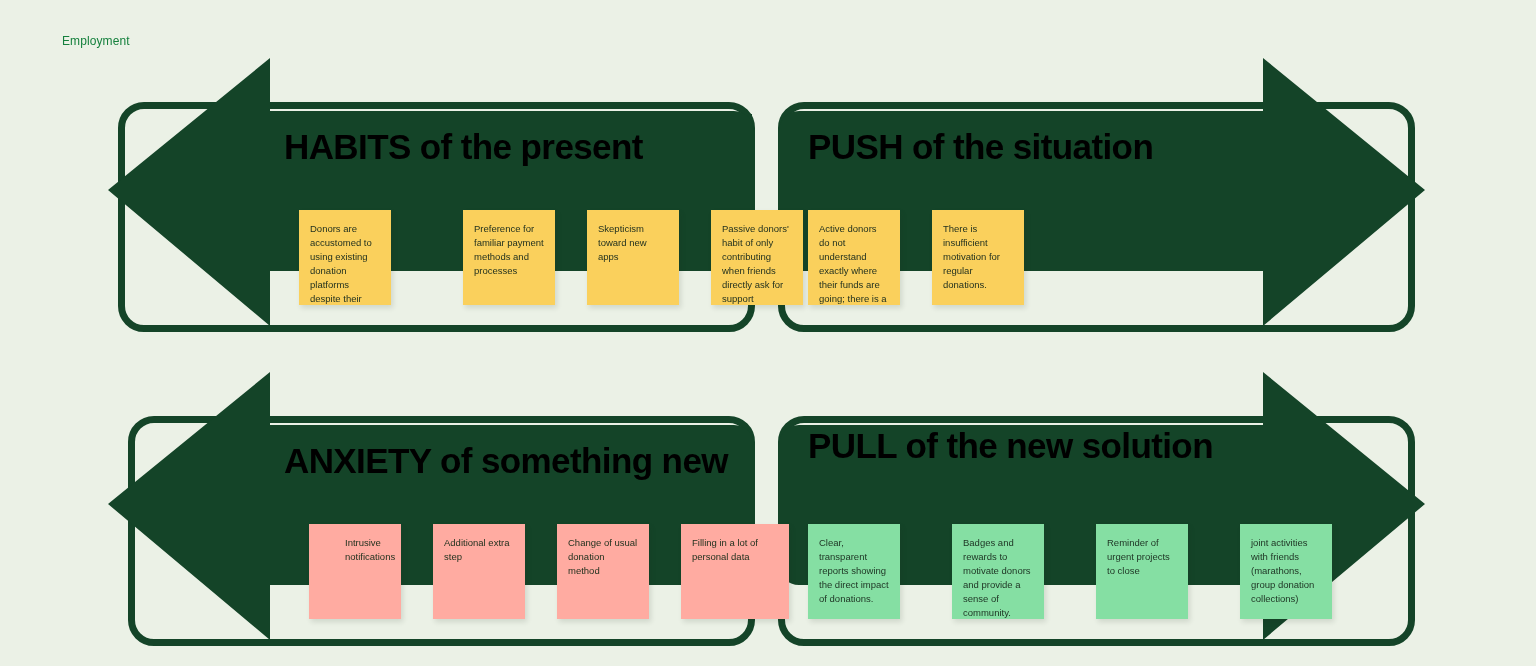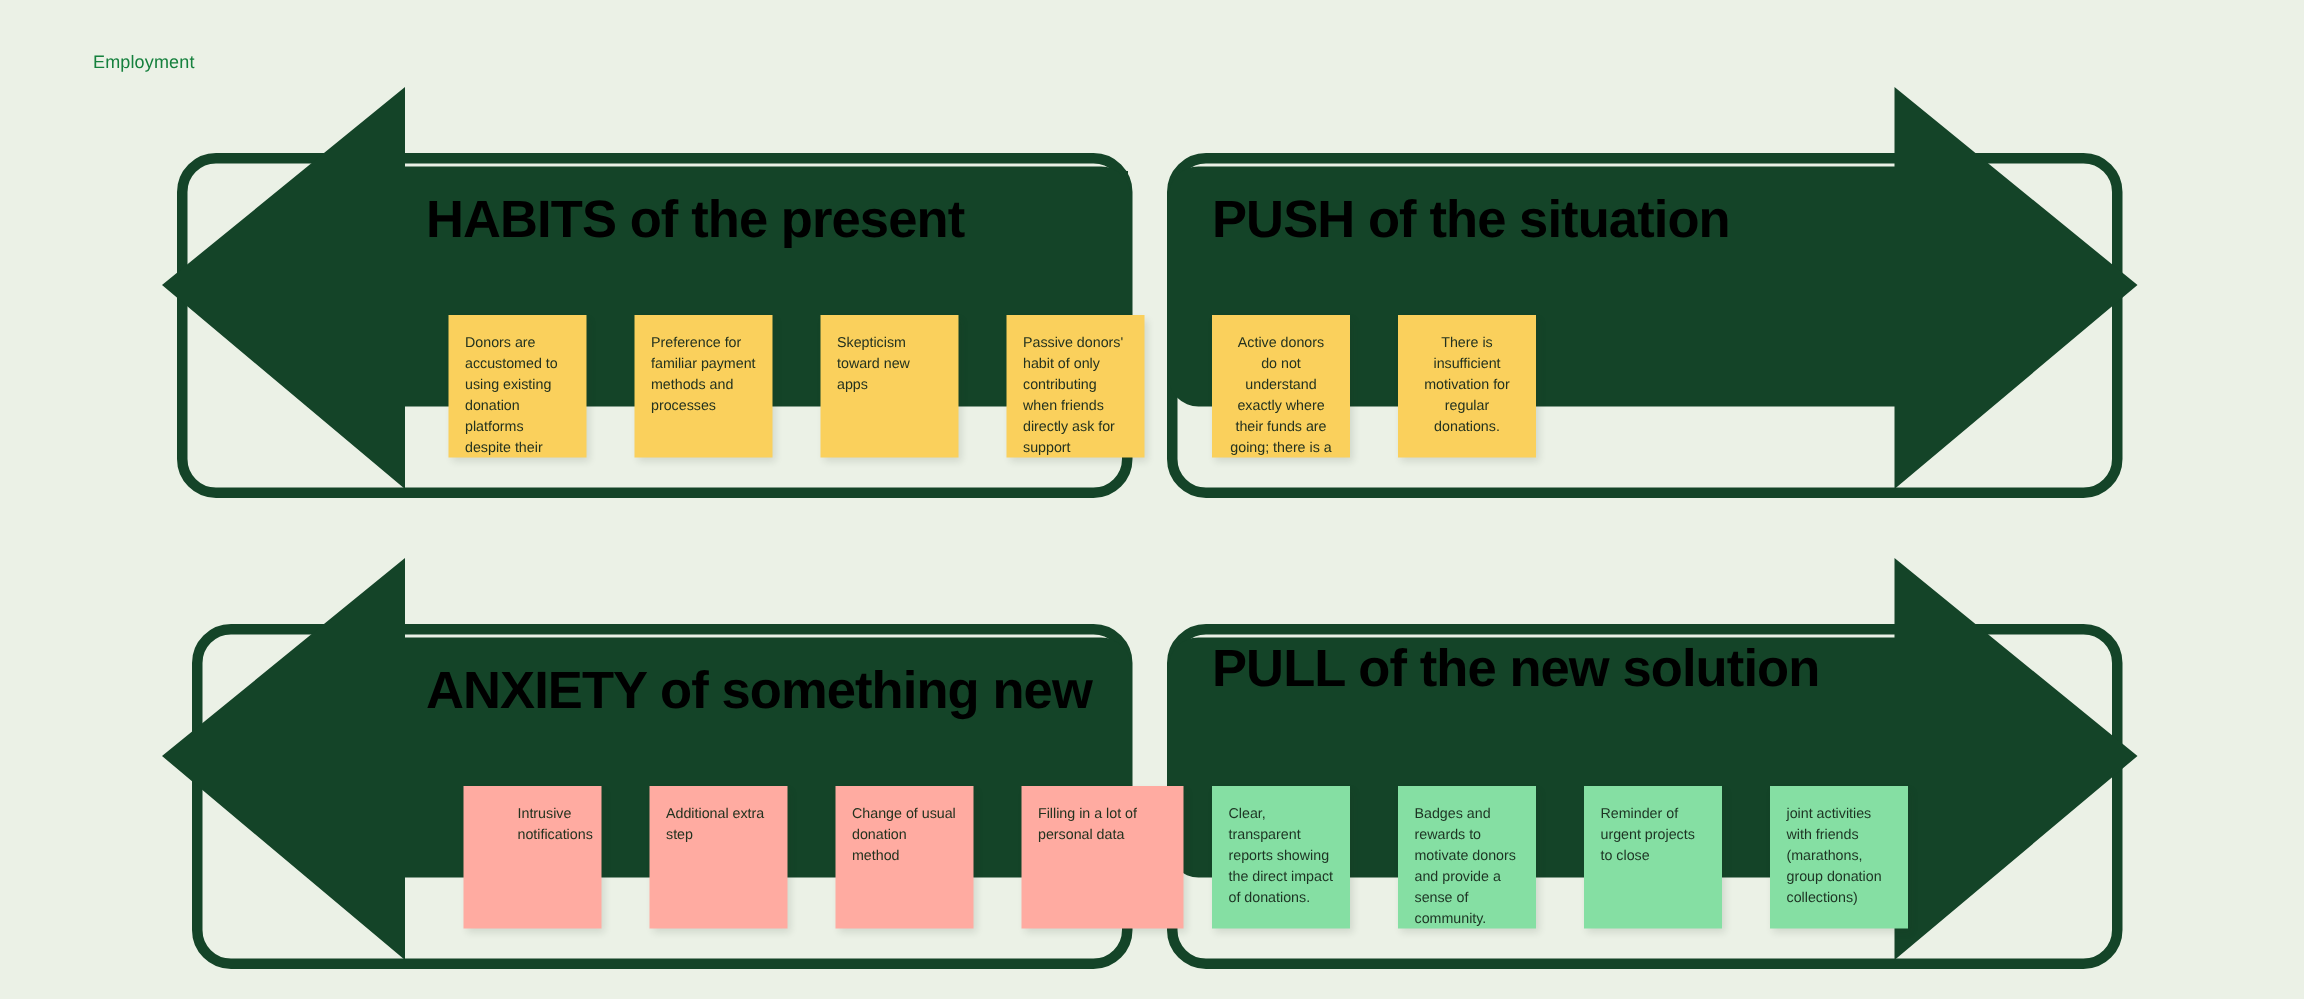--- a/index.html
+++ b/index.html
@@ -72,27 +72,27 @@
       <rect x="148" y="12" width="486" height="154" fill="#144428"></rect>
       <path d="M634 12 h-10 a18 18 0 0 1 18 -12 v16 Z" fill="#144428" opacity="0"></path>
     </svg>
     <svg width="637" height="230" viewBox="0 0 637 230" style="pointer-events:none;">
       <path d="M616 9 H152 V-44 L-10 88 L152 224 V169 H616 A20 20 0 0 0 636 149 V29 A20 20 0 0 0 616 9 Z" fill="#144428"></path>
     </svg>
   </div>
   <div class="headline" style="left:166px;top:25px;">HABITS of the present</div>
   <div class="notes" style="left:181px;top:108px;gap:32px;">
     <div class="note y" style="width:92px;height:95px;">Donors are accustomed to using existing donation platforms despite their flaws</div>
-    <div class="note y" style="width:92px;height:95px;">Preference for familiar payment methods and processes</div>
+    <div class="note y" style="width:92px;height:95px;margin-left:40px;">Preference for familiar payment methods and processes</div>
     <div class="note y" style="width:92px;height:95px;">Skepticism toward new apps</div>
     <div class="note y" style="width:92px;height:95px;">Passive donors' habit of only contributing when friends directly ask for support</div>
   </div>
 </div>
 
-<div class="quad" style="left:778px;top:102px;width:637px;height:230px;text-align:center;">
+<div class="quad" style="left:778px;top:102px;width:637px;height:230px;">
   <div class="frame"></div>
   <div class="arrow-layer">
     <svg width="637" height="230" viewBox="0 0 637 230" style="pointer-events:none;">
       <g transform="translate(637,0) scale(-1,1)">
         <path d="M616 9 H152 V-44 L-10 88 L152 224 V169 H616 A20 20 0 0 0 636 149 V29 A20 20 0 0 0 616 9 Z" fill="#144428"></path>
       </g>
     </svg>
   </div>
   <div class="headline" style="left:30px;top:25px;">PUSH of the situation</div>
   <div class="notes" style="left:30px;top:108px;gap:32px;">
@@ -120,19 +120,19 @@
 <div class="quad" style="left:778px;top:416px;width:637px;height:230px;">
   <div class="frame"></div>
   <div class="arrow-layer">
     <svg width="637" height="230" viewBox="0 0 637 230" style="pointer-events:none;">
       <g transform="translate(637,0) scale(-1,1)">
         <path d="M616 9 H152 V-44 L-10 88 L152 224 V169 H616 A20 20 0 0 0 636 149 V29 A20 20 0 0 0 616 9 Z" fill="#144428"></path>
       </g>
     </svg>
   </div>
   <div class="headline" style="left:30px;top:10px;">PULL of the new solution</div>
-  <div class="notes" style="left:30px;top:108px;gap:32px;">
+  <div class="notes" style="left:30px;top:108px;gap:52px;">
     <div class="note g" style="width:92px;height:95px;">Clear, transparent reports showing the direct impact of donations.</div>
     <div class="note g" style="width:92px;height:95px;">Badges and rewards to motivate donors and provide a sense of community.</div>
     <div class="note g" style="width:92px;height:95px;">Reminder of urgent projects to close</div>
     <div class="note g" style="width:92px;height:95px;">joint activities with friends (marathons, group donation collections)</div>
   </div>
 </div>
 
 </body></html>

